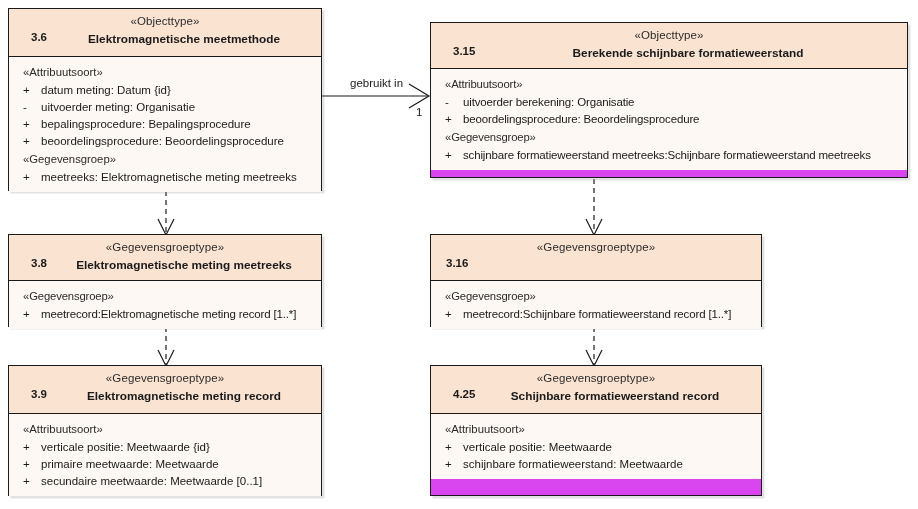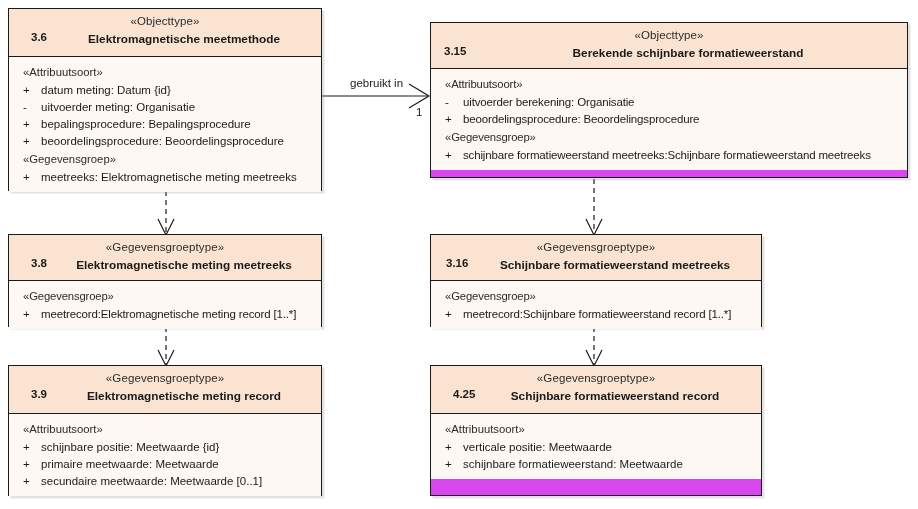--- a/index.html
+++ b/index.html
@@ -168,21 +168,21 @@
       <div class="attr-row">
         <span class="attr-vis">+</span><span class="attr-text">meetreeks: Elektromagnetische meting meetreeks</span>
       </div>
     </div>
   </div>
 
   <div class="uml-class tight" style="left:430px; top:22px; width:478px; height:156px;">
     <div class="uml-header" style="height:46px;">
       <span class="stereotype">«Objecttype»</span>
       <span class="title-row">
-        <span class="class-index" style="left:13px;">3.15</span>
+        <span class="class-index" style="left:22px;">3.15</span>
         <span class="class-name">Berekende schijnbare formatieweerstand</span>
       </span>
     </div>
     <div class="uml-body">
       <div class="compartment-label">«Attribuutsoort»</div>
       <div class="attr-row">
         <span class="attr-vis">-</span><span class="attr-text">uitvoerder berekening: Organisatie</span>
       </div>
       <div class="attr-row">
         <span class="attr-vis">+</span><span class="attr-text">beoordelingsprocedure: Beoordelingsprocedure</span>
@@ -208,21 +208,20 @@
         <span class="attr-vis">+</span><span class="attr-text">meetrecord:Elektromagnetische meting record [1..*]</span>
       </div>
     </div>
   </div>
 
   <div class="uml-class tight" style="left:430px; top:234px; width:332px; height:93px;">
     <div class="uml-header" style="height:46px;">
       <span class="stereotype">«Gegevensgroeptype»</span>
       <span class="title-row">
         <span class="class-index" style="left:15px;">3.16</span>
-        <span class="class-name">Schijnbare formatieweerstand meetreeks</span>
       </span>
     </div>
     <div class="uml-body">
       <div class="compartment-label">«Gegevensgroep»</div>
       <div class="attr-row">
         <span class="attr-vis">+</span><span class="attr-text">meetrecord:Schijnbare formatieweerstand record [1..*]</span>
       </div>
     </div>
   </div>
 
@@ -230,21 +229,21 @@
     <div class="uml-header" style="height:48px;">
       <span class="stereotype">«Gegevensgroeptype»</span>
       <span class="title-row">
         <span class="class-index" style="left:22px;">3.9</span>
         <span class="class-name">Elektromagnetische meting record</span>
       </span>
     </div>
     <div class="uml-body">
       <div class="compartment-label">«Attribuutsoort»</div>
       <div class="attr-row">
-        <span class="attr-vis">+</span><span class="attr-text">schijnbare positie: Meetwaarde {id}</span>
+        <span class="attr-vis">+</span><span class="attr-text">verticale positie: Meetwaarde {id}</span>
       </div>
       <div class="attr-row">
         <span class="attr-vis">+</span><span class="attr-text">primaire meetwaarde: Meetwaarde</span>
       </div>
       <div class="attr-row">
         <span class="attr-vis">+</span><span class="attr-text">secundaire meetwaarde: Meetwaarde [0..1]</span>
       </div>
     </div>
   </div>
 

